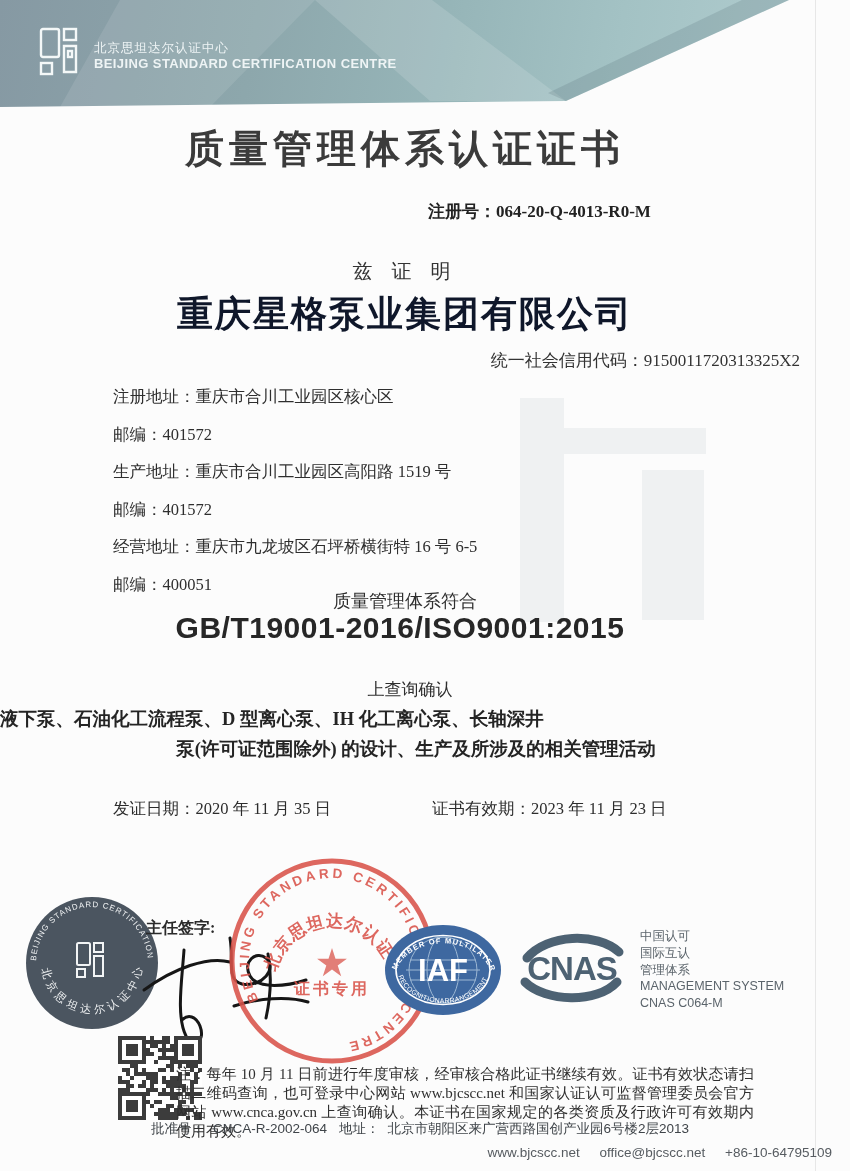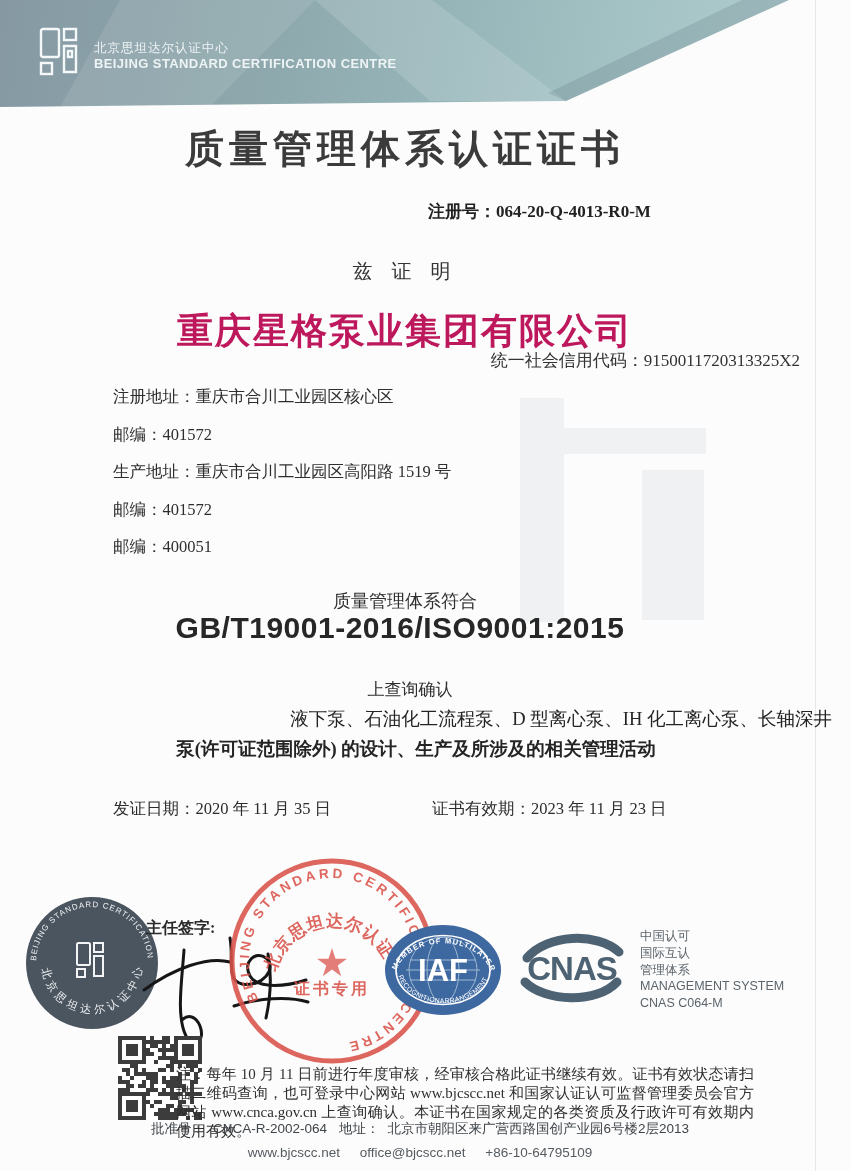--- a/index.html
+++ b/index.html
@@ -21,50 +21,50 @@
   .htext .en{font-size:13px;font-weight:bold;letter-spacing:.4px;}
   .scan-edge{position:absolute;right:34px;top:0;width:1px;height:1171px;background:#e7e7e7;}
   
   .wm{position:absolute;background:#eff1f2;}
   
   .title{position:absolute;left:0;top:122px;width:810px;text-align:center;font-size:39px;font-weight:bold;
          letter-spacing:5px;color:#3b3b3b;}
   .regno{position:absolute;left:428px;top:200px;font-size:17px;font-weight:bold;color:#222;}
   .certify{position:absolute;left:0;top:258px;width:810px;text-align:center;font-size:20px;letter-spacing:7px;color:#333;}
   .company{position:absolute;left:0;top:290px;width:810px;text-align:center;font-size:36px;font-weight:bold;
-           letter-spacing:2px;color:#be185d;margin-top:17px;}
+           letter-spacing:2px;color:#0f172a;}
   .credit{position:absolute;left:250px;top:349px;width:550px;text-align:right;font-size:17px;color:#333;}
   .addr{position:absolute;left:113px;top:386px;font-size:16.5px;color:#2e2e2e;}
   .addr .row{height:37.5px;line-height:22px;}
   .sys-line{position:absolute;left:0;top:589px;width:810px;text-align:center;font-size:18px;color:#2e2e2e;}
   .std-line{position:absolute;left:0;top:611px;width:800px;text-align:center;font-size:30px;font-weight:bold;
             font-family:"Liberation Sans",sans-serif;color:#272727;letter-spacing:.5px;}
   .scope-title{position:absolute;left:0;top:678px;width:820px;text-align:center;font-size:17px;color:#2e2e2e;}
-  .scope1{position:absolute;left:0;top:706px;width:832px;text-align:right;font-size:18.5px;font-weight:normal;color:#242424;}
+  .scope1{position:absolute;left:0;top:706px;width:832px;text-align:left;font-size:18.5px;font-weight:bold;color:#242424;}
   .scope2{position:absolute;left:0;top:736px;width:832px;text-align:center;font-size:18.5px;font-weight:bold;color:#242424;}
   .date-l{position:absolute;left:113px;top:798px;font-size:16.5px;color:#2c2c2c;}
   .date-r{position:absolute;left:432px;top:798px;font-size:16.5px;color:#2c2c2c;}
   
   .dark-seal{position:absolute;left:22px;top:893px;}
   .sign-label{position:absolute;left:146px;top:918px;font-size:16px;font-weight:bold;color:#2a2a2a;text-align:center;}
   .signature{position:absolute;left:138px;top:928px;}
   .red-stamp{position:absolute;left:227px;top:856px;opacity:.88;}
   .iaf-seal{position:absolute;left:382px;top:922px;}
   .cnas-logo{position:absolute;left:513px;top:932px;}
   .cnas-text{position:absolute;left:640px;top:928px;font-family:"Liberation Sans",sans-serif;
              font-size:12.5px;line-height:16.8px;color:#5b646b;}
   
   .qr{position:absolute;left:118px;top:1036px;width:84px;height:84px;background:#fff;}
   .qr i{position:absolute;width:4px;height:4px;background:#3c3c3c;}
   .note{position:absolute;left:176px;top:1037px;width:578px;font-size:15px;line-height:18.9px;
         color:#2f2f2f;text-align:justify;margin-top:28px;}
   .foot1{position:absolute;left:0;top:1120px;width:840px;text-align:center;font-family:"Liberation Sans",sans-serif;
          font-size:13.5px;color:#3f4449;}
   .foot1 span{margin:0 4px;}
-  .foot2{position:absolute;left:0;top:1145px;width:840px;text-align:center;font-family:"Liberation Sans",sans-serif;
+  .foot2{position:absolute;left:0;top:1145px;width:840px;text-align:right;font-family:"Liberation Sans",sans-serif;
          font-size:13.5px;color:#565b60;}
   .foot2 span{margin:0 8px;}
 </style>
 </head>
 <body>
 
 <div class="page">
 
   <div class="band"></div>
   <div class="facet3"></div>
@@ -98,20 +98,21 @@
   <div class="certify">兹 证 明</div>
   <div class="company">重庆星格泵业集团有限公司</div>
 
   <div class="credit"><span>统一社会信用代码：</span><span>9150011720313325X2</span></div>
 
   <div class="addr">
     <div class="row"><span>注册地址：</span><span>重庆市合川工业园区核心区</span></div>
     <div class="row"><span>邮编：</span><span>401572</span></div>
     <div class="row"><span>生产地址：</span><span>重庆市合川工业园区高阳路 1519 号</span></div>
     <div class="row"><span>邮编：</span><span>401572</span></div>
+    <div class="row"><span>经营地址：</span><span>重庆市九龙坡区石坪桥横街特 16 号 6-5</span></div>
     <div class="row"><span>邮编：</span><span>400051</span></div>
   </div>
 
   <div class="sys-line">质量管理体系符合</div>
   <div class="std-line">GB/T19001-2016/ISO9001:2015</div>
   <div class="scope-title">上查询确认</div>
   <div class="scope1">液下泵、石油化工流程泵、D 型离心泵、IH 化工离心泵、长轴深井</div>
   <div class="scope2">泵(许可证范围除外) 的设计、生产及所涉及的相关管理活动</div>
 
   <div class="date-l">发证日期：2020 年 11 月 35 日</div>

